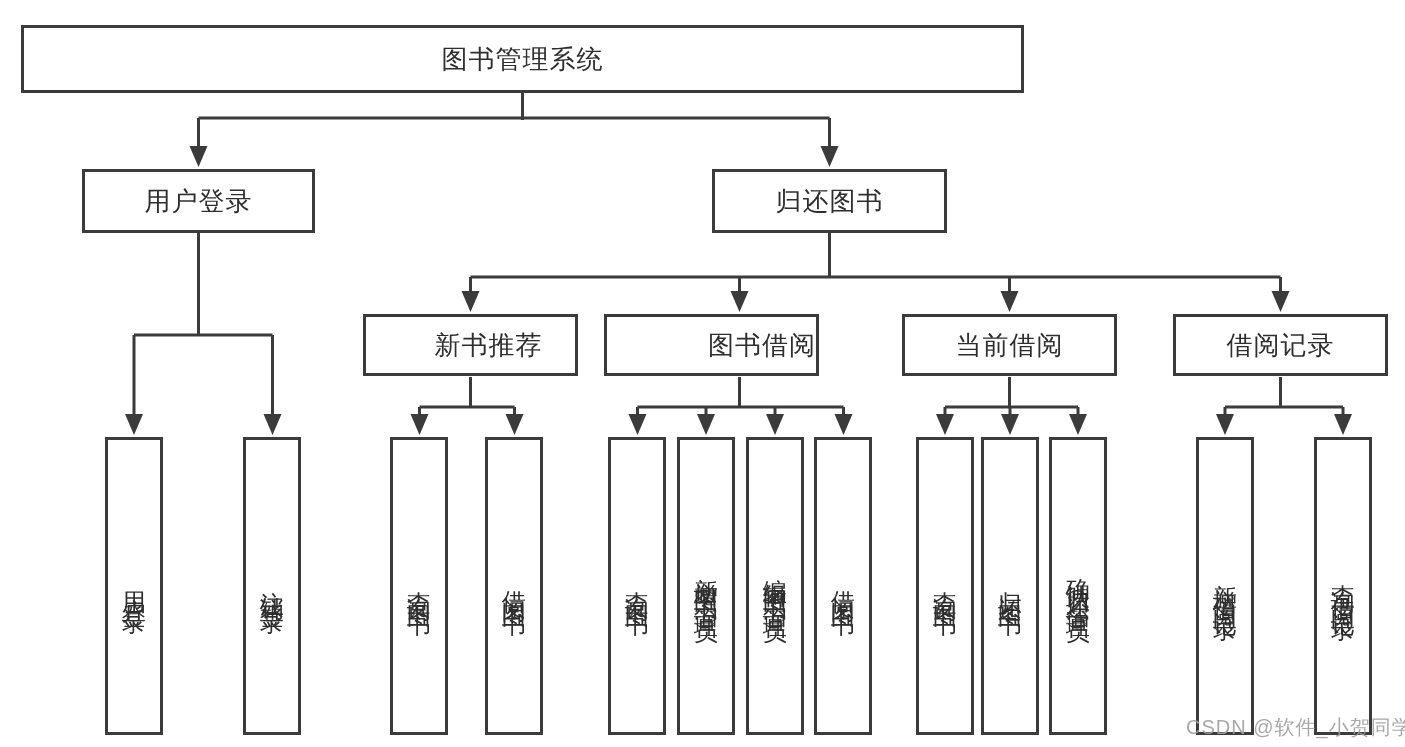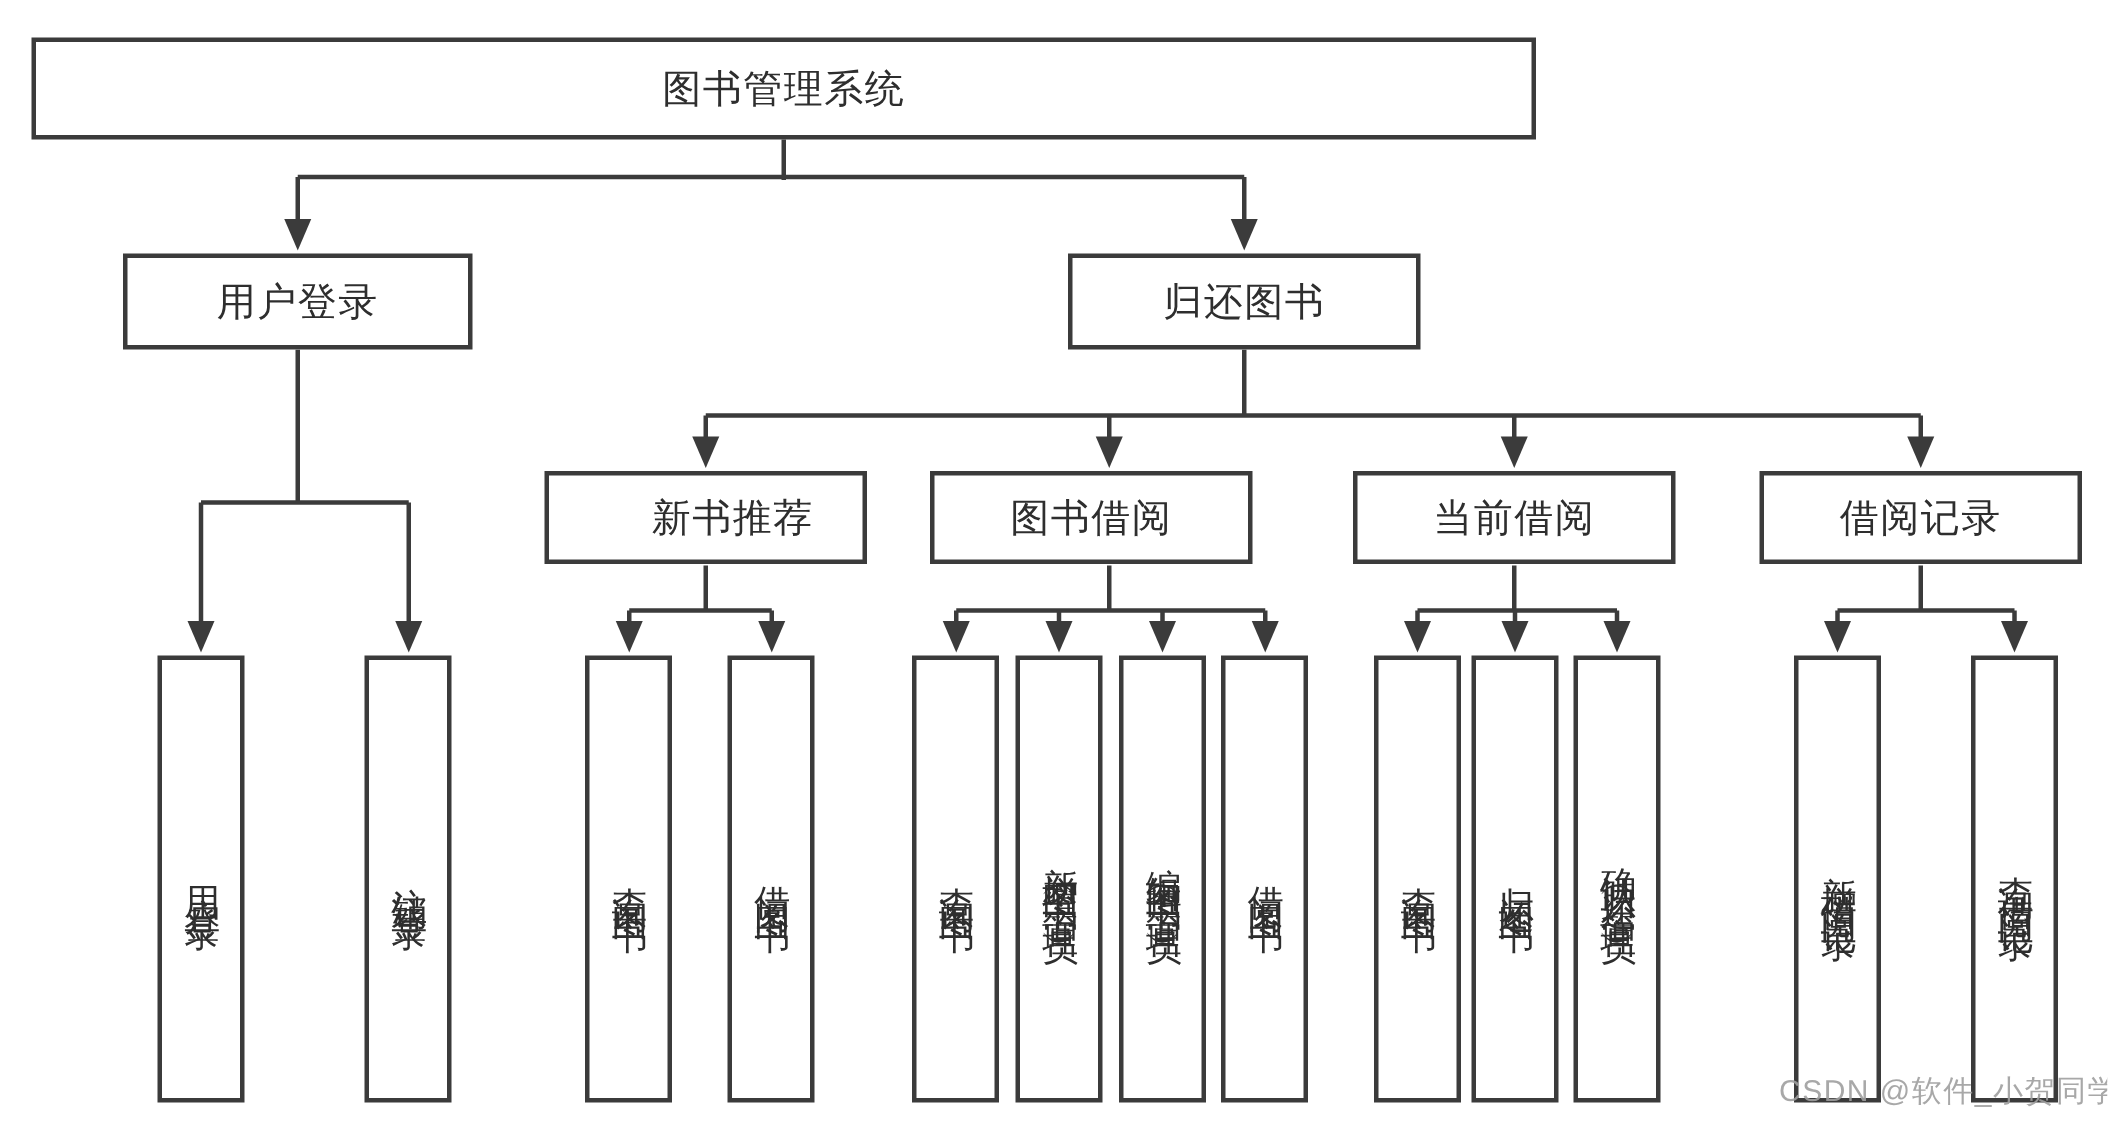--- a/index.html
+++ b/index.html
@@ -121,21 +121,21 @@
   <div class="box hdr2" style="left:82px;width:233px;">
     <span>用户登录</span>
   </div>
   <div class="box hdr2" style="left:712px;width:235px;">
     <span>归还图书</span>
   </div>
 
   <div class="box hdr3" style="left:363px;padding-left:36px;">
     <span>新书推荐</span>
   </div>
-  <div class="box hdr3" style="left:620px;">
+  <div class="box hdr3" style="left:604px;justify-content:flex-end;">
     <span>图书借阅</span>
   </div>
   <div class="box hdr3" style="left:1173px;">
     <span>借阅记录</span>
   </div>
   <div class="box hdr3" style="left:902px;">
     <span>当前借阅</span>
   </div>
 
   <div class="box leaf" style="left:105px;">

